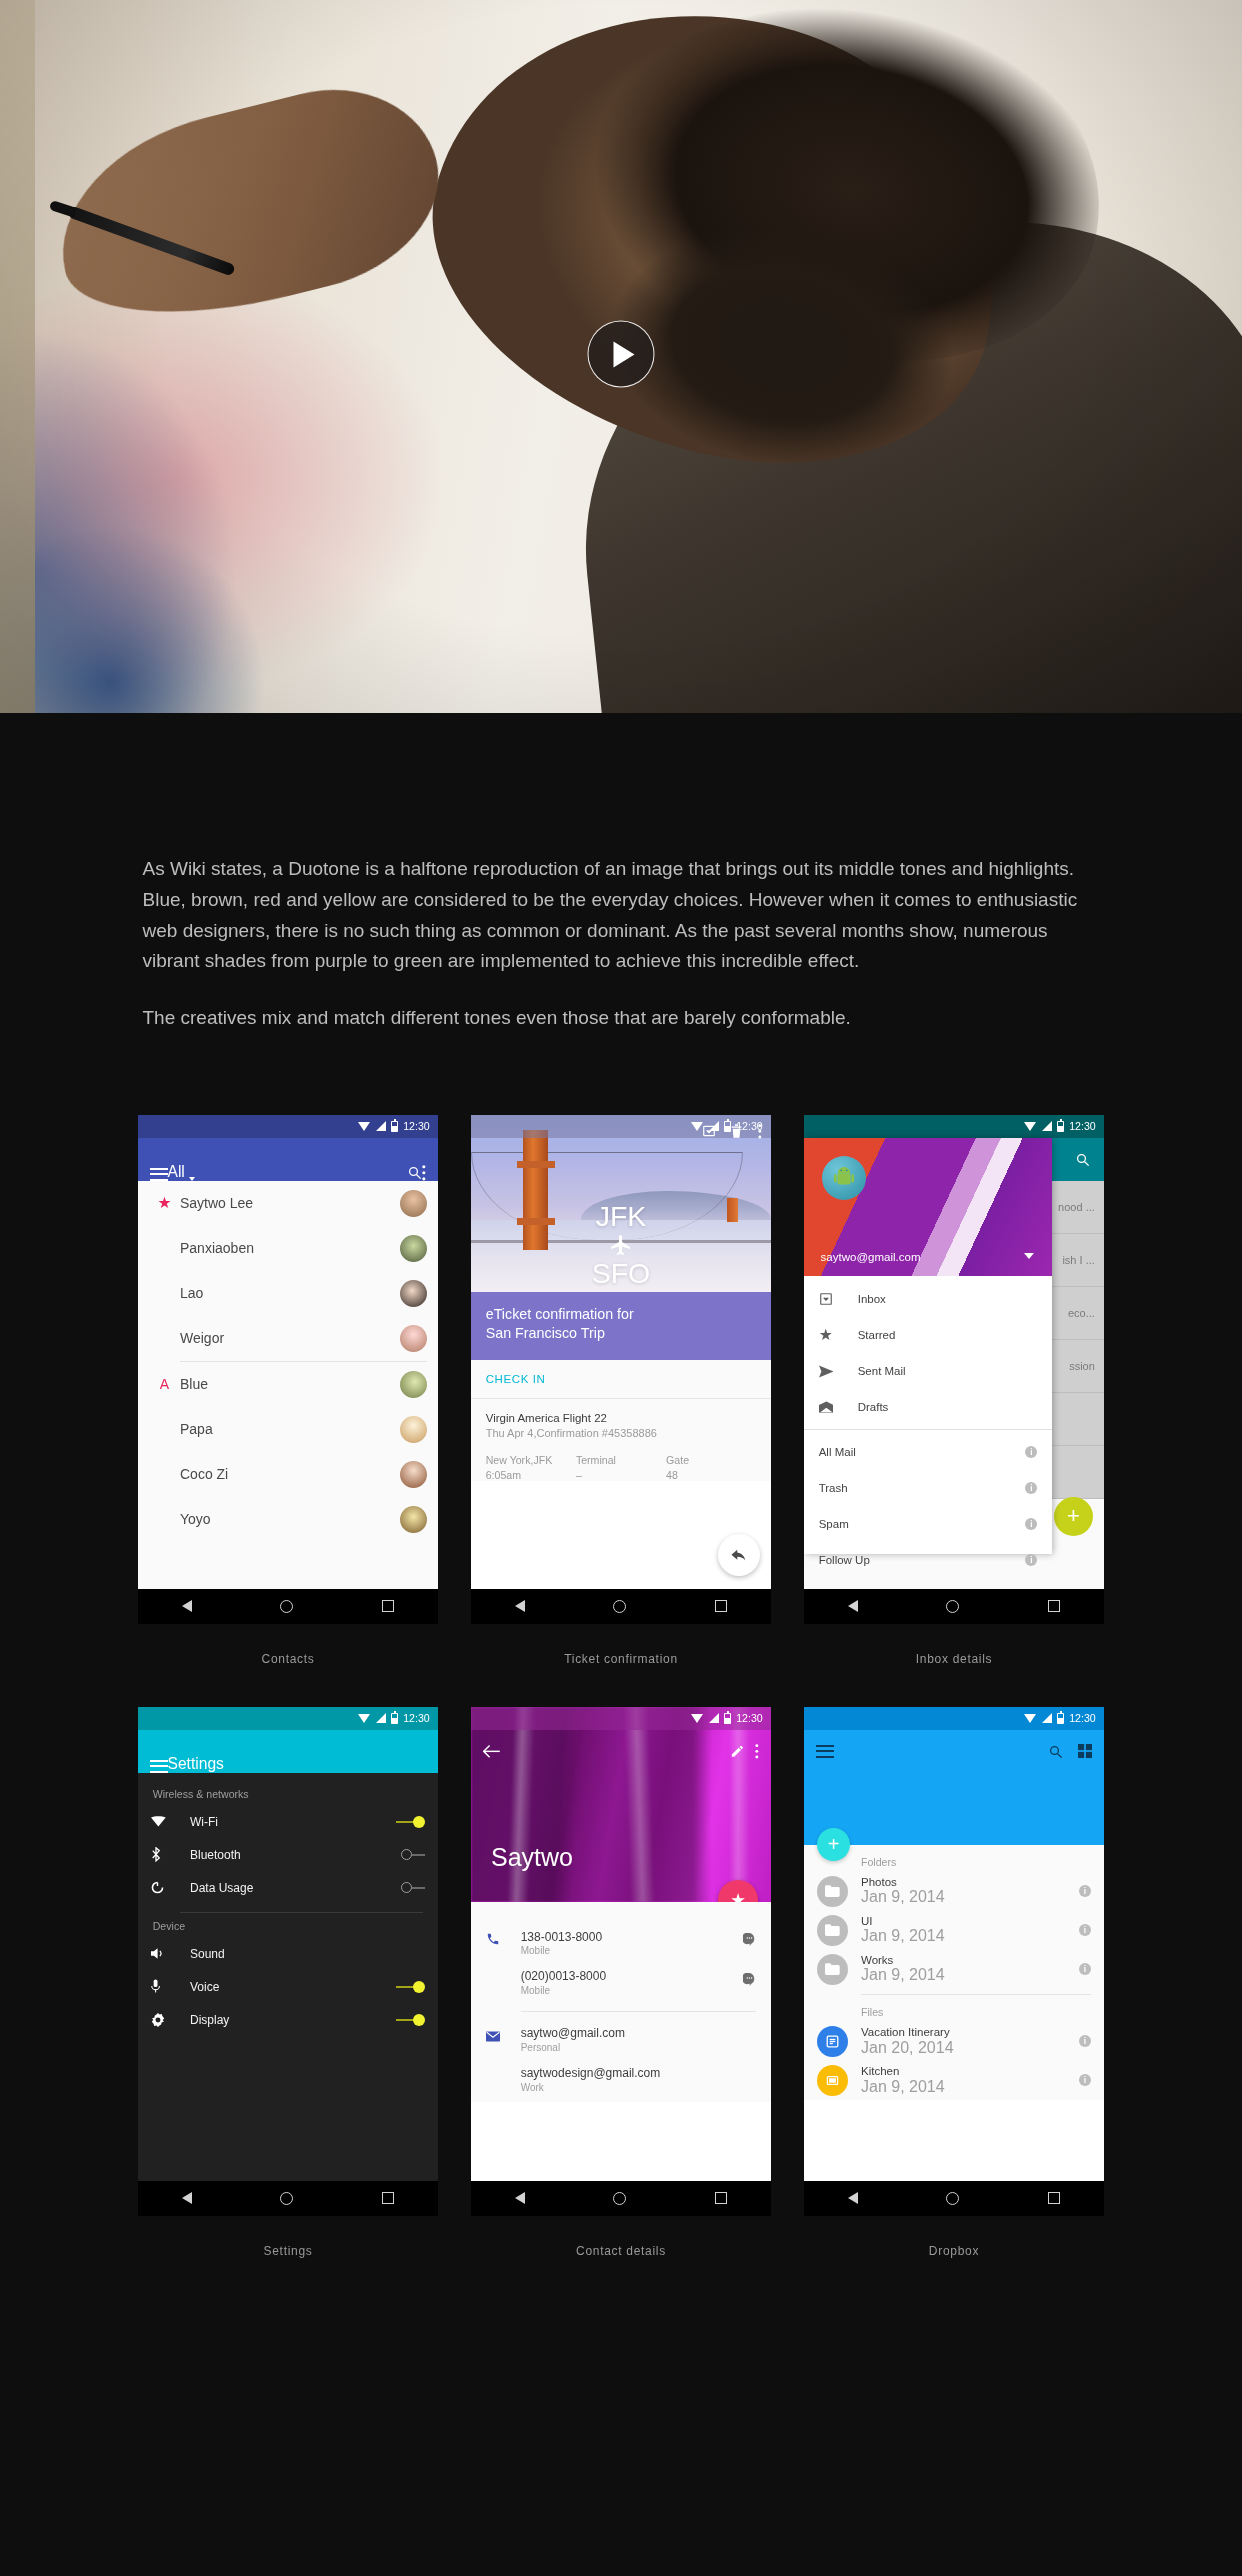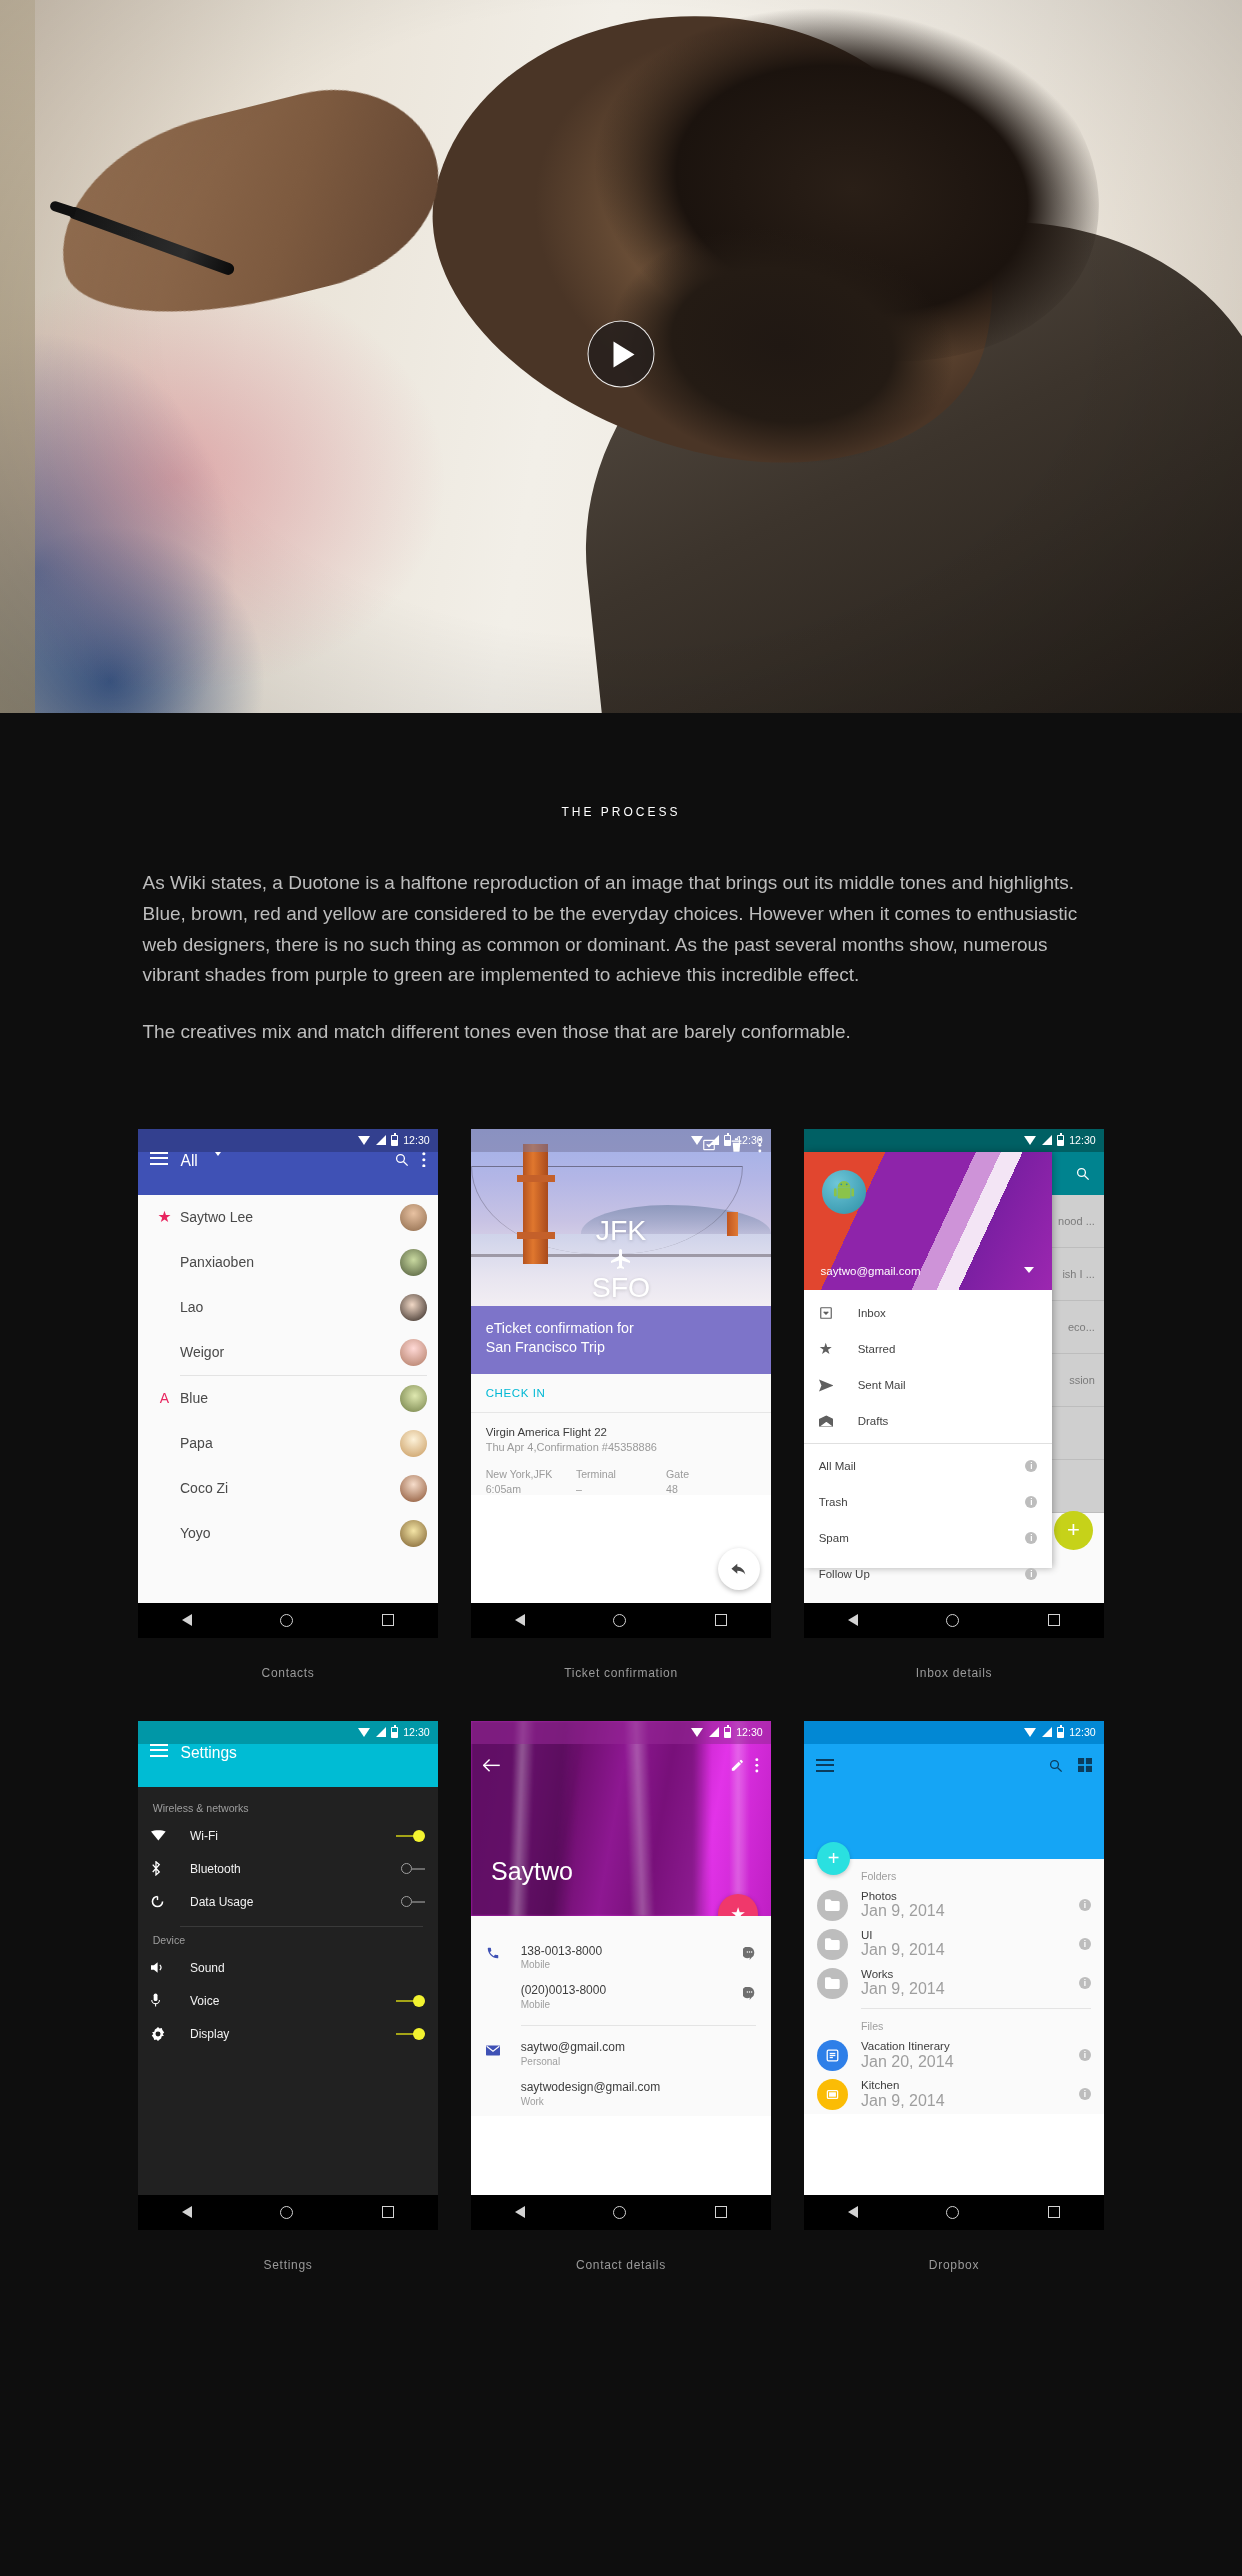--- a/index.html
+++ b/index.html
@@ -172,21 +172,21 @@
     width: 0; height: 0;
     border-left: 10px solid transparent;
     border-bottom: 10px solid #fff;
   }
   .ic-batt {
     width: 6.4px; height: 11px; border: 1.4px solid #fff; border-radius: 0.9px; position: relative;
     background: linear-gradient(180deg, transparent 42%, #fff 42%);
   }
   .ic-batt:before { content:""; position:absolute; left:1.4px; top:-2.8px; width:2.8px; height:1.8px; background:#fff; }
   .appbar {
-    height: 43px; display: flex; align-items: flex-start; padding: 0 12px; gap: 13px;
+    height: 43px; display: flex; align-items: flex-end; padding: 0 12px; gap: 0;
     color: #fff;
   }
   .hamburger { width: 17.5px; height: 13px; position: relative; flex: none; cursor: pointer; }
   .hamburger i, .hamburger:before, .hamburger:after {
     content:""; position: absolute; left: 0; width: 17.5px; height: 1.8px; background: currentColor;
   }
   .hamburger:before { top: 0; }
   .hamburger i { top: 5.5px; }
   .hamburger:after { top: 11px; }
   .appbar-title { font-size: 15.6px; font-weight: 400; }
@@ -395,21 +395,20 @@
     <div class="hero-arm"></div>
     <div class="hero-pen"></div>
     <div class="hero-vig"></div>
   </div>
   <div class="play-button">
     <div class="play-tri"></div>
   </div>
 </div>
 
 <div class="content">
-  <div class="section-label">THE PROCESS</div>
 
   <div class="copy">
     <p>As Wiki states, a Duotone is a halftone reproduction of an image that brings out its middle tones and highlights. Blue, brown, red and yellow are considered to be the everyday choices. However when it comes to enthusiastic web designers, there is no such thing as common or dominant. As the past several months show, numerous vibrant shades from purple to green are implemented to achieve this incredible effect.</p>
     <p>The creatives mix and match different tones even those that are barely conformable.</p>
   </div>
 
   <div class="grid">
 
     <div class="cell">
       <div class="phone">

